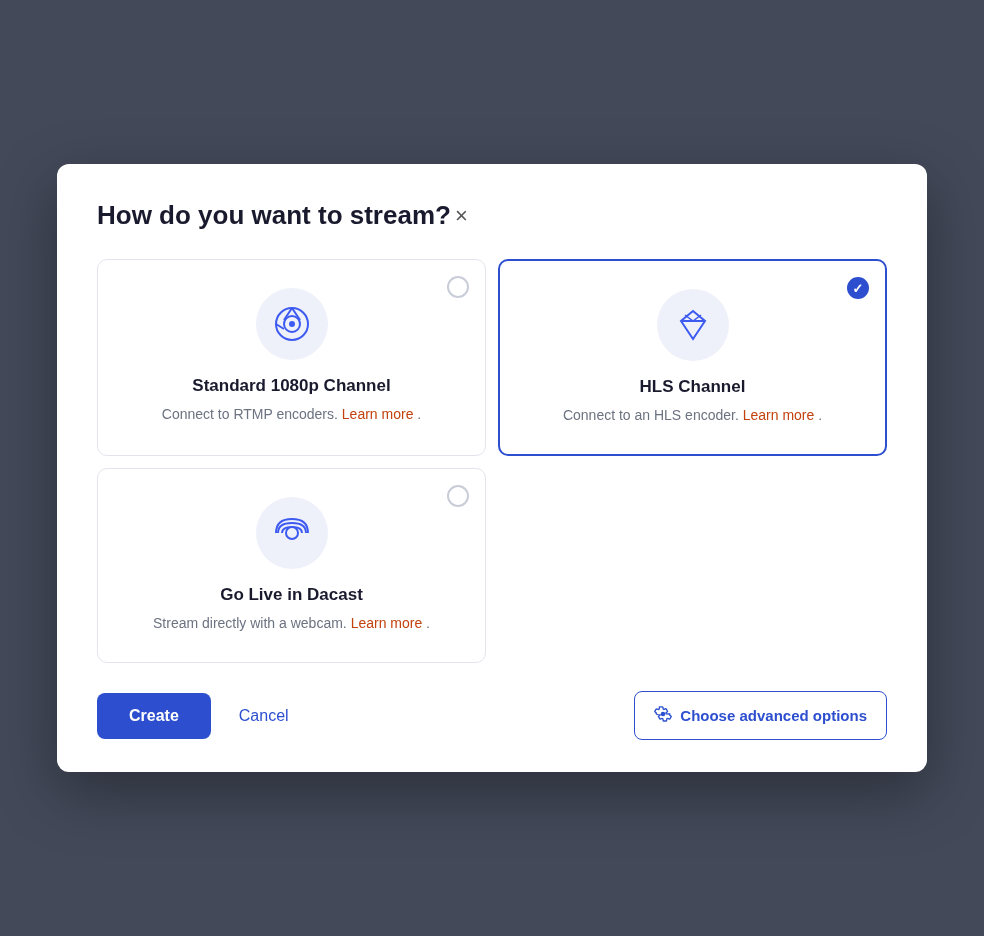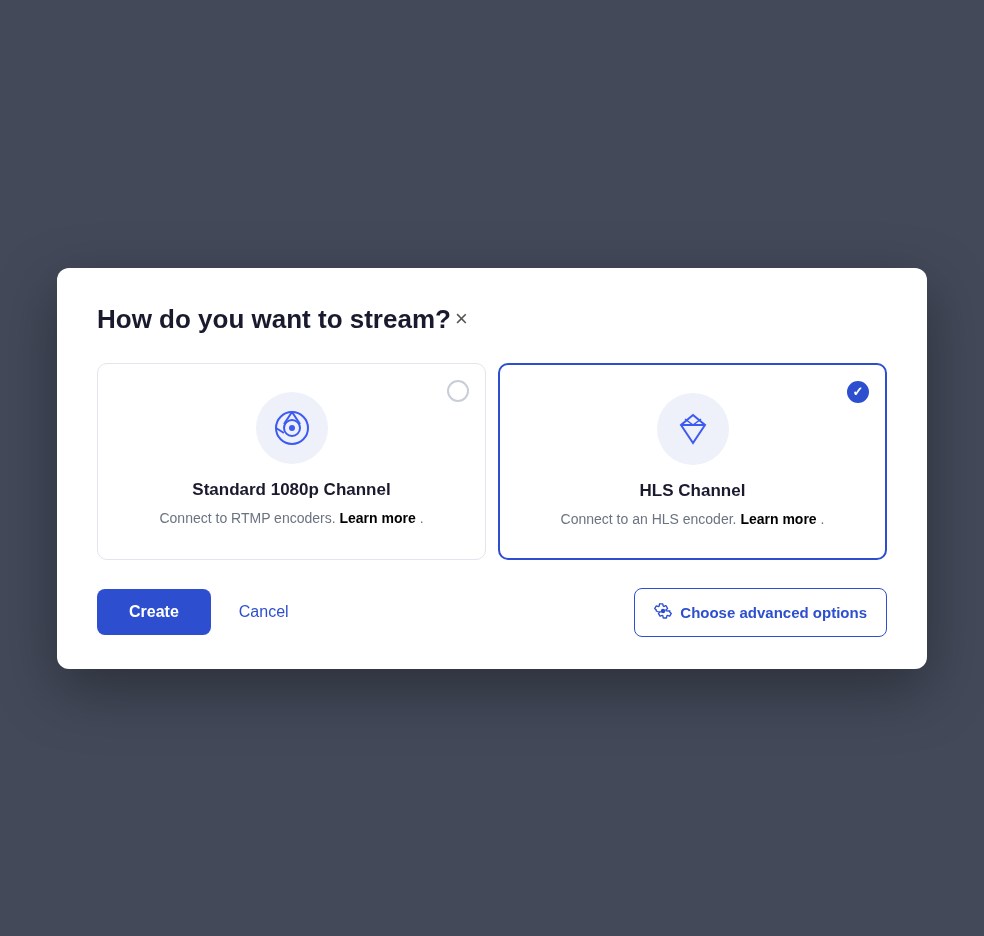--- a/index.html
+++ b/index.html
@@ -127,23 +127,23 @@
       margin-bottom: 8px;
     }
 
     .card-desc {
       font-size: 14px;
       color: #6b7280;
       line-height: 1.5;
     }
 
     .card-desc a, .learn-link {
-      color: #000000;
+      color: #c2410c;
       text-decoration: none;
-      font-weight: 700;
+      font-weight: 400;
     }
 
     .modal-footer {
       display: flex;
       align-items: center;
       gap: 24px;
     }
 
     .btn-create {
       background: #2d4fcf;
@@ -230,20 +230,37 @@
         </svg>
       </div>
       <div class="card-title">HLS Channel</div>
       <div class="card-desc">
         <span>Connect to an HLS encoder.</span>
         <a href="#" class="learn-link">Learn more</a>
         <span> .</span>
       </div>
     </div>
 
+    <div class="card">
+      <div class="card-radio"></div>
+      <div class="icon-circle">
+        <svg viewBox="0 0 36 36" fill="none" xmlns="http://www.w3.org/2000/svg">
+          <circle cx="18" cy="18" r="6" stroke="#3d5af1" stroke-width="2" fill="none"></circle>
+          <path d="M4 18 Q4 8 18 8 Q32 8 32 18" stroke="#3d5af1" stroke-width="2" fill="none"></path>
+          <path d="M8 18 Q8 12 18 12 Q28 12 28 18" stroke="#3d5af1" stroke-width="2" fill="none"></path>
+          <path d="M2 18 Q2 4 18 4 Q34 4 34 18" stroke="#3d5af1" stroke-width="2" fill="none"></path>
+        </svg>
+      </div>
+      <div class="card-title">Go Live in Dacast</div>
+      <div class="card-desc">
+        <span>Stream directly with a webcam.</span>
+        <a href="#" class="learn-link">Learn more</a>
+        <span> .</span>
+      </div>
+    </div>
 
 
   </div>
 
   <div class="modal-footer">
     <button class="btn-create">Create</button>
     <button class="btn-cancel">Cancel</button>
     <button class="btn-advanced">
       <span class="gear-icon">
         <svg viewBox="0 0 20 20" xmlns="http://www.w3.org/2000/svg">

